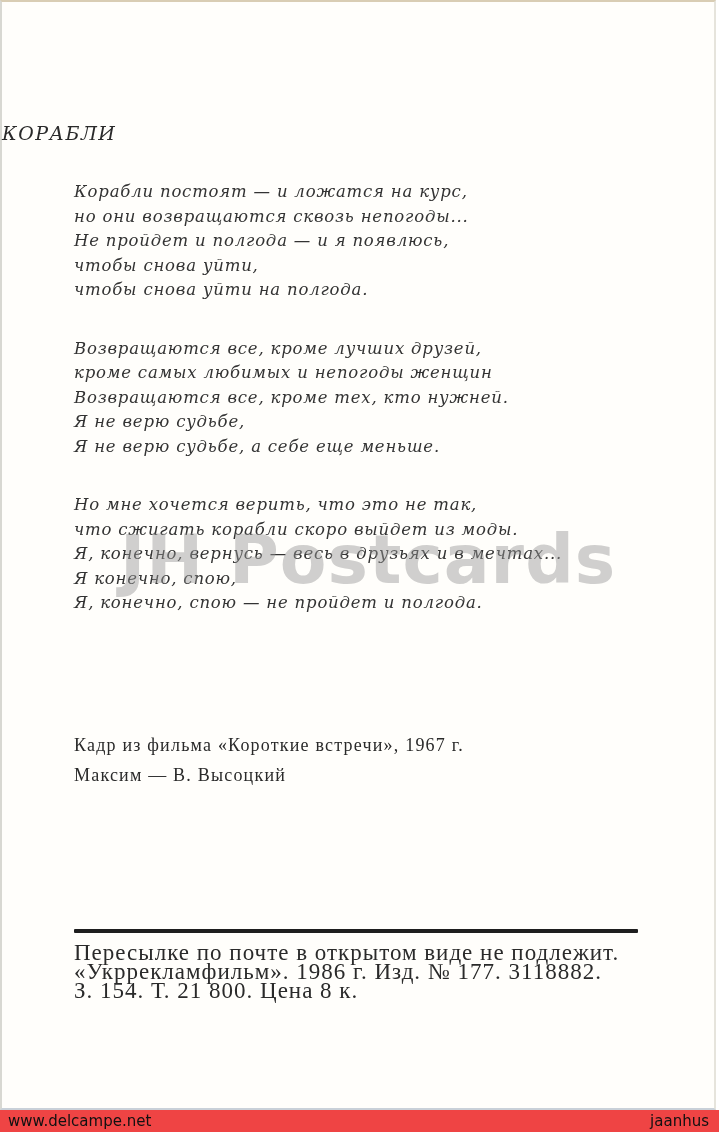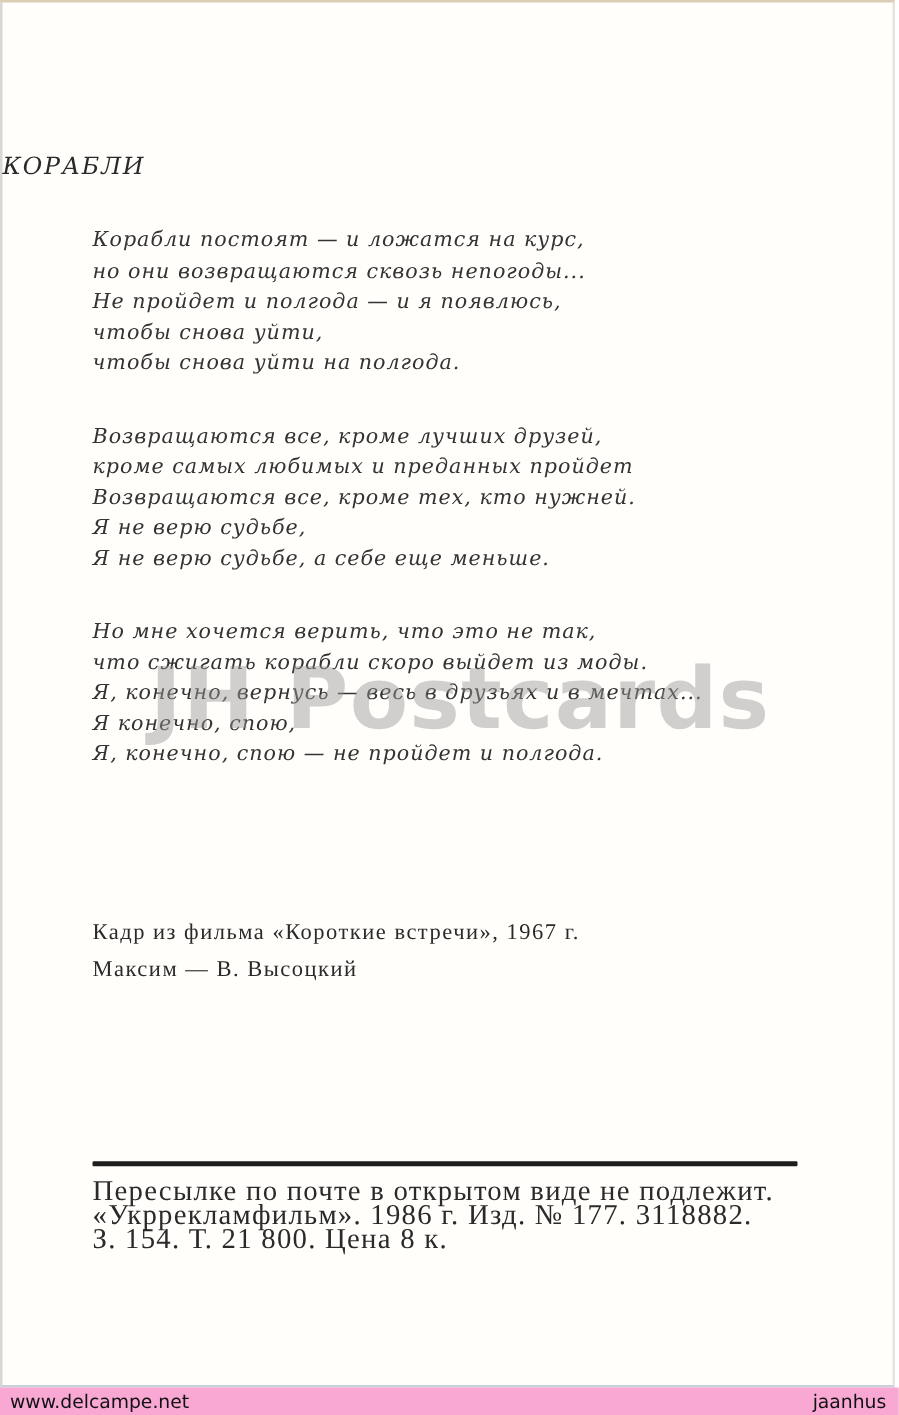--- a/index.html
+++ b/index.html
@@ -105,21 +105,21 @@
       letter-spacing: 1px;
       white-space: nowrap;
       pointer-events: none;
     }
     .footer {
       position: absolute;
       left: 0;
       top: 1110px;
       width: 719px;
       height: 22px;
-      background: #f9a8d4;
+      background: #ef4444;
       font-family: "DejaVu Sans", sans-serif;
       font-size: 15px;
       color: #111111;
     }
     .footer .left {
       position: absolute;
       left: 8px;
       top: 2px;
     }
     .footer .right {
@@ -138,21 +138,21 @@
   <div class="poem">
     <div class="stanza">
       <div class="line">Корабли постоят — и ложатся на курс,</div>
       <div class="line">но они возвращаются сквозь непогоды...</div>
       <div class="line">Не пройдет и полгода — и я появлюсь,</div>
       <div class="line">чтобы снова уйти,</div>
       <div class="line">чтобы снова уйти на полгода.</div>
     </div>
     <div class="stanza">
       <div class="line">Возвращаются все, кроме лучших друзей,</div>
-      <div class="line">кроме самых любимых и преданных пройдет</div>
+      <div class="line">кроме самых любимых и непогоды женщин</div>
       <div class="line">Возвращаются все, кроме тех, кто нужней.</div>
       <div class="line">Я не верю  судьбе,</div>
       <div class="line">Я не верю судьбе, а себе еще меньше.</div>
     </div>
     <div class="stanza">
       <div class="line">Но мне хочется верить, что это не так,</div>
       <div class="line">что сжигать корабли скоро выйдет из моды.</div>
       <div class="line">Я, конечно, вернусь — весь в друзьях и в мечтах...</div>
       <div class="line">Я конечно, спою,</div>
       <div class="line">Я, конечно, спою — не пройдет и полгода.</div>

